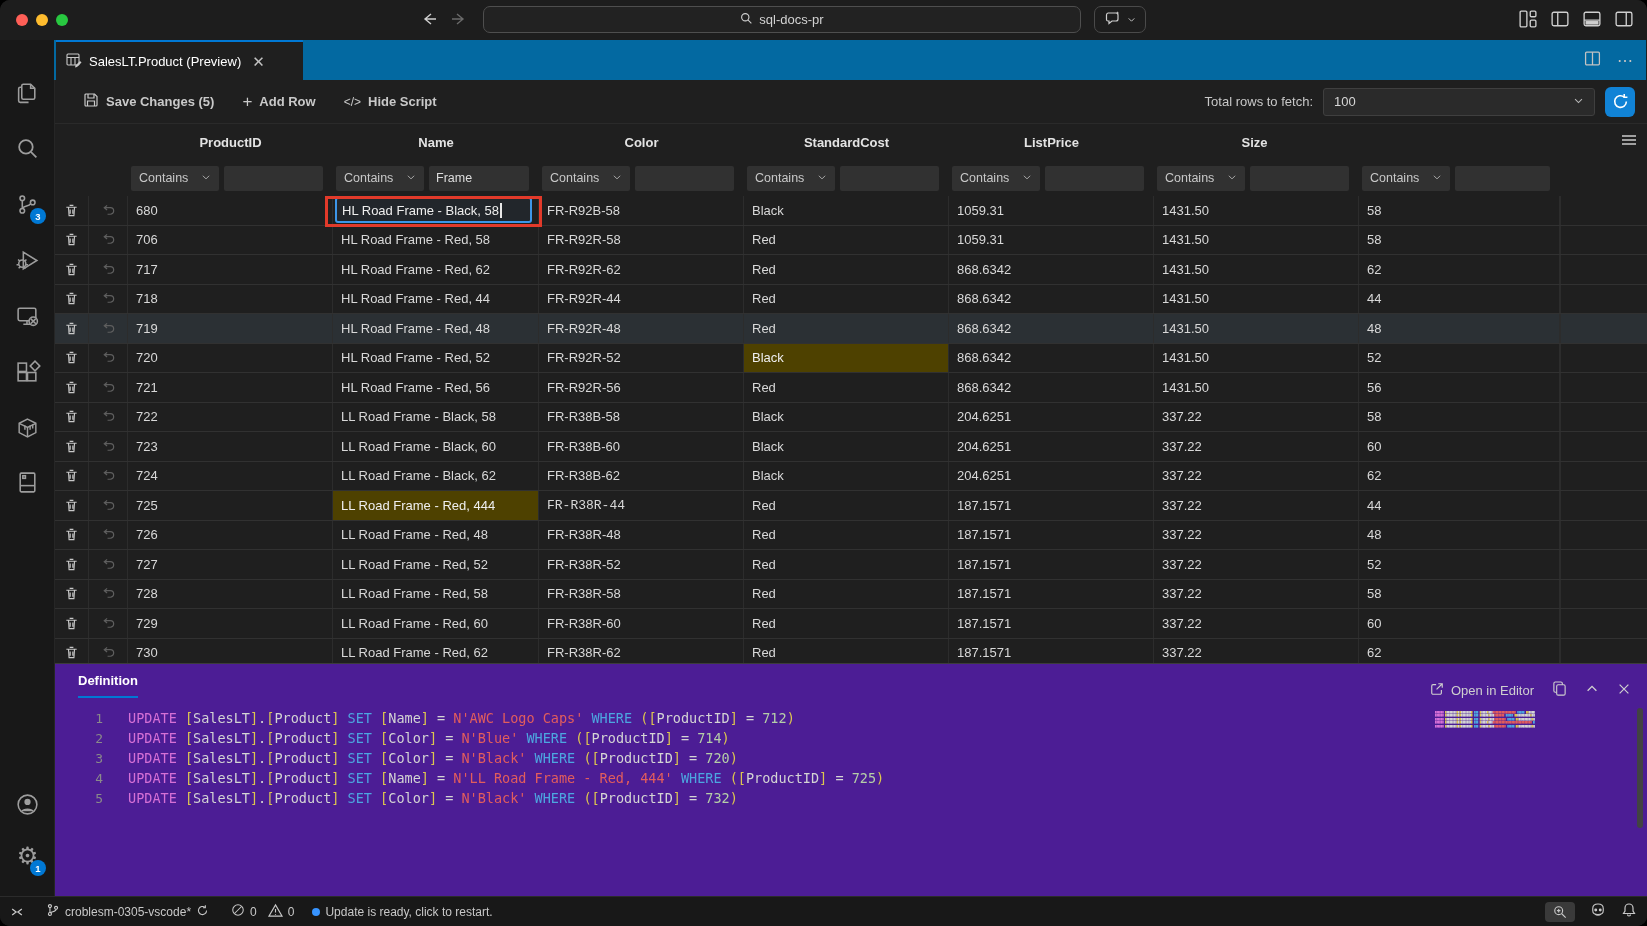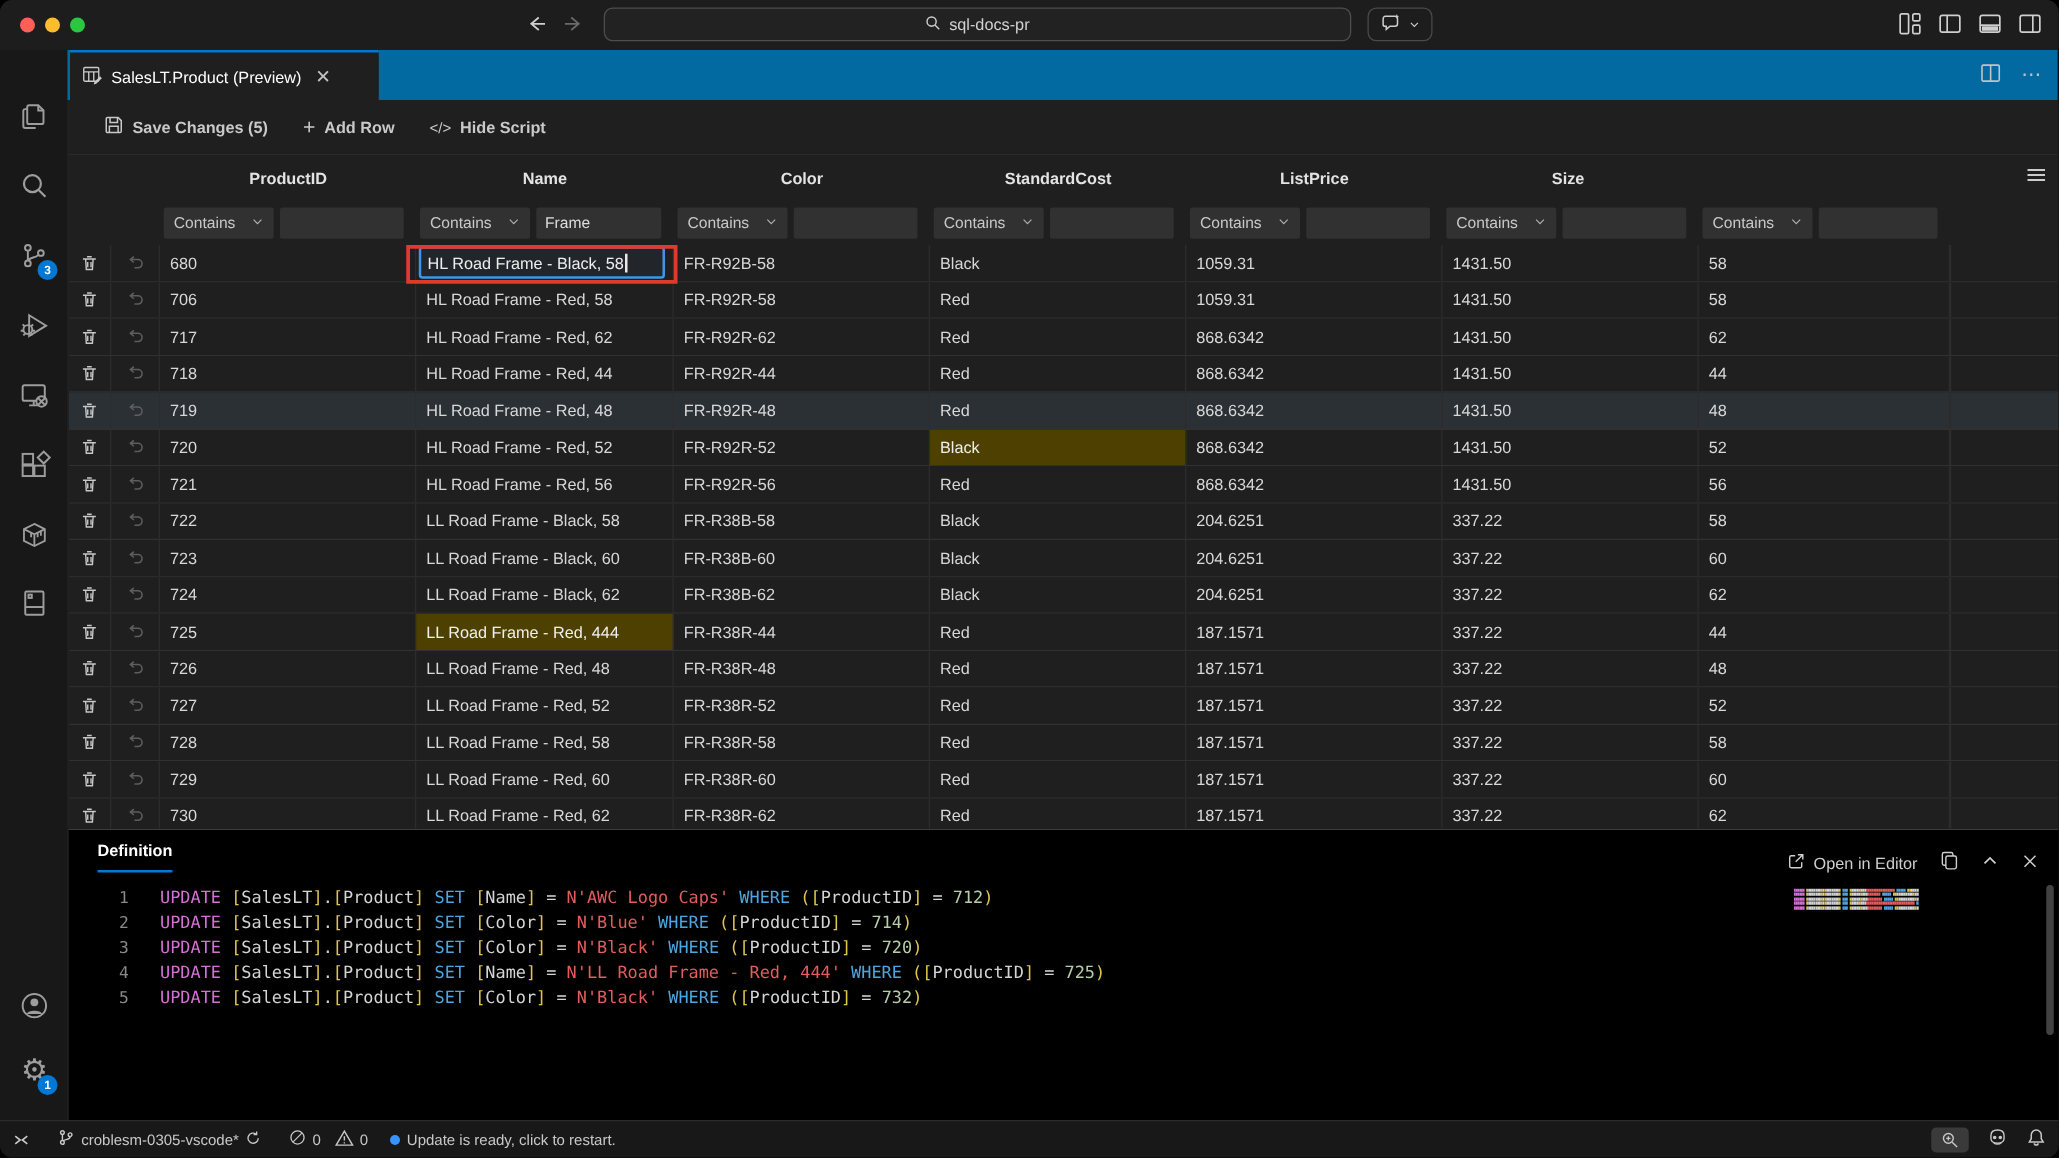--- a/index.html
+++ b/index.html
@@ -60,21 +60,21 @@
   .g-cell{height:100%;border-right:1px solid #2c2c2c;display:flex;align-items:center;padding-left:8px;
           font-size:13px;color:#d8d8d8;overflow:hidden;white-space:nowrap;flex:none;}
   .g-cell.dirty{background:#4e4100;color:#efefef;}
   .g-filler{flex:1;height:100%;}
   .edit-box{display:flex;align-items:center;width:100%;height:26px;margin:1px 6px 1px 2px;background:#22262b;
             border:2px solid #3d96e8;border-radius:3px;padding:0 5px;font-size:13px;color:#eeeeee;white-space:nowrap;overflow:hidden;}
   .caret{display:inline-block;width:1.5px;height:15px;background:#e8e8e8;margin-left:1px;}
   .annotation-box{position:absolute;border:3px solid #e23a2a;pointer-events:none;z-index:5;}
 
   
-  .panel{position:absolute;left:55px;top:663px;width:1592px;height:233px;background:#000000;border-top:1px solid #3c3c3c;}
+  .panel{position:absolute;left:55px;top:663px;width:1592px;height:233px;background:#4c1d95;border-top:1px solid #3c3c3c;}
   .panel-header{position:absolute;left:0;top:0;width:100%;height:38px;}
   .panel-tab{position:absolute;left:23px;top:9px;font-size:13px;color:#ffffff;font-weight:bold;padding-bottom:8px;
              border-bottom:2px solid #0078d4;}
   .panel-actions{position:absolute;right:16px;top:7px;display:flex;align-items:center;gap:18px;color:#cfcfcf;margin-top:10px;}
   .open-editor{display:flex;align-items:center;gap:7px;}
   .code-area{position:absolute;left:0;top:44px;width:100%;height:189px;font-family:"DejaVu Sans Mono",monospace;font-size:13.5px;}
   .code-line{display:flex;height:20px;align-items:center;}
   .ln{width:48px;text-align:right;color:#8a8a8a;flex:none;font-size:13px;}
   .code-text{margin-left:25px;white-space:pre;}
   .tok-m{color:#d670d6}.tok-y{color:#ddc64f}.tok-b{color:#4da6e0}.tok-r{color:#e25d5d}.tok-g{color:#b5cea8}.tok-w{color:#d4d4d4}
@@ -270,20 +270,37 @@
       <span>Save Changes (5)</span>
     </div>
     <div class="tbtn">
       <span class="glyph" style="font-size:17px;">+</span>
       <span>Add Row</span>
     </div>
     <div class="tbtn">
       <span class="glyph" style="font-size:12px;">&lt;/&gt;</span>
       <span>Hide Script</span>
     </div>
+    <div class="toolbar-right">
+      <span style="color:#c8c8c8">Total rows to fetch:</span>
+      <div class="rows-select">
+        <span>100</span>
+        <span>
+          <svg width="11" height="11" viewBox="0 0 16 16">
+              <path d="M3 6l5 5 5-5" stroke="#b8b8b8" stroke-width="1.5" fill="none"></path>
+            </svg>
+        </span>
+      </div>
+      <div class="refresh-btn">
+        <svg width="17" height="17" viewBox="0 0 16 16" stroke="#ffffff" fill="none" stroke-width="1.5">
+            <path d="M13.5 8a5.5 5.5 0 1 1-2-4.2"></path>
+            <path d="M11.5 1v3h3"></path>
+          </svg>
+      </div>
+    </div>
   </div>
 
   <div class="grid-header" id="grid-header">
     <div class="gh-menu">
       <svg width="16" height="16" viewBox="0 0 16 16" stroke="#cccccc" stroke-width="1.6">
           <path d="M1 4h14M1 8h14M1 12h14"></path>
         </svg>
     </div>
   <div style="width: 73px; flex: 0 0 auto; height: 100%;"></div>
       <div class="gh-cell" style="width: 205px; flex: 0 0 auto;">ProductID</div>
@@ -571,21 +588,21 @@
             <path d="M6 2.5h4M2.5 4.5h11M4.8 4.5l.6 9h5.2l.6-9M6.6 7v4.5M9.4 7v4.5"></path>
           </svg>
         </div>
         <div class="rc-cell" style="width: 39px;">
           <svg width="15" height="15" viewBox="0 0 16 16" stroke="#5e5e5e" fill="none" stroke-width="1.3">
             <path d="M6.5 2.5L3.5 5l3 2.5M3.5 5H10a3.5 3.5 0 0 1 0 7H7"></path>
           </svg>
         </div>
         <div class="g-cell" style="width: 205px;">725</div>
         <div class="g-cell dirty" style="width: 206px;">LL Road Frame - Red, 444</div>
-        <div class="g-cell" style="width: 205px;">FR-R38R-44</div>
+        <div class="g-cell" style="width: 205px; font-family: Liberation Mono, monospace;">FR-R38R-44</div>
         <div class="g-cell" style="width: 205px;">Red</div>
         <div class="g-cell" style="width: 205px;">187.1571</div>
         <div class="g-cell" style="width: 205px;">337.22</div>
         <div class="g-cell" style="width: 201px;">44</div>
         <div class="g-filler" style="border-left: 1px solid rgb(44, 44, 44);"></div>
       </div>
       <div class="g-row">
         <div class="rc-cell" style="width: 34px;">
           <svg width="15" height="15" viewBox="0 0 16 16" stroke="#c8c8c8" fill="none" stroke-width="1.2">
             <path d="M6 2.5h4M2.5 4.5h11M4.8 4.5l.6 9h5.2l.6-9M6.6 7v4.5M9.4 7v4.5"></path>

